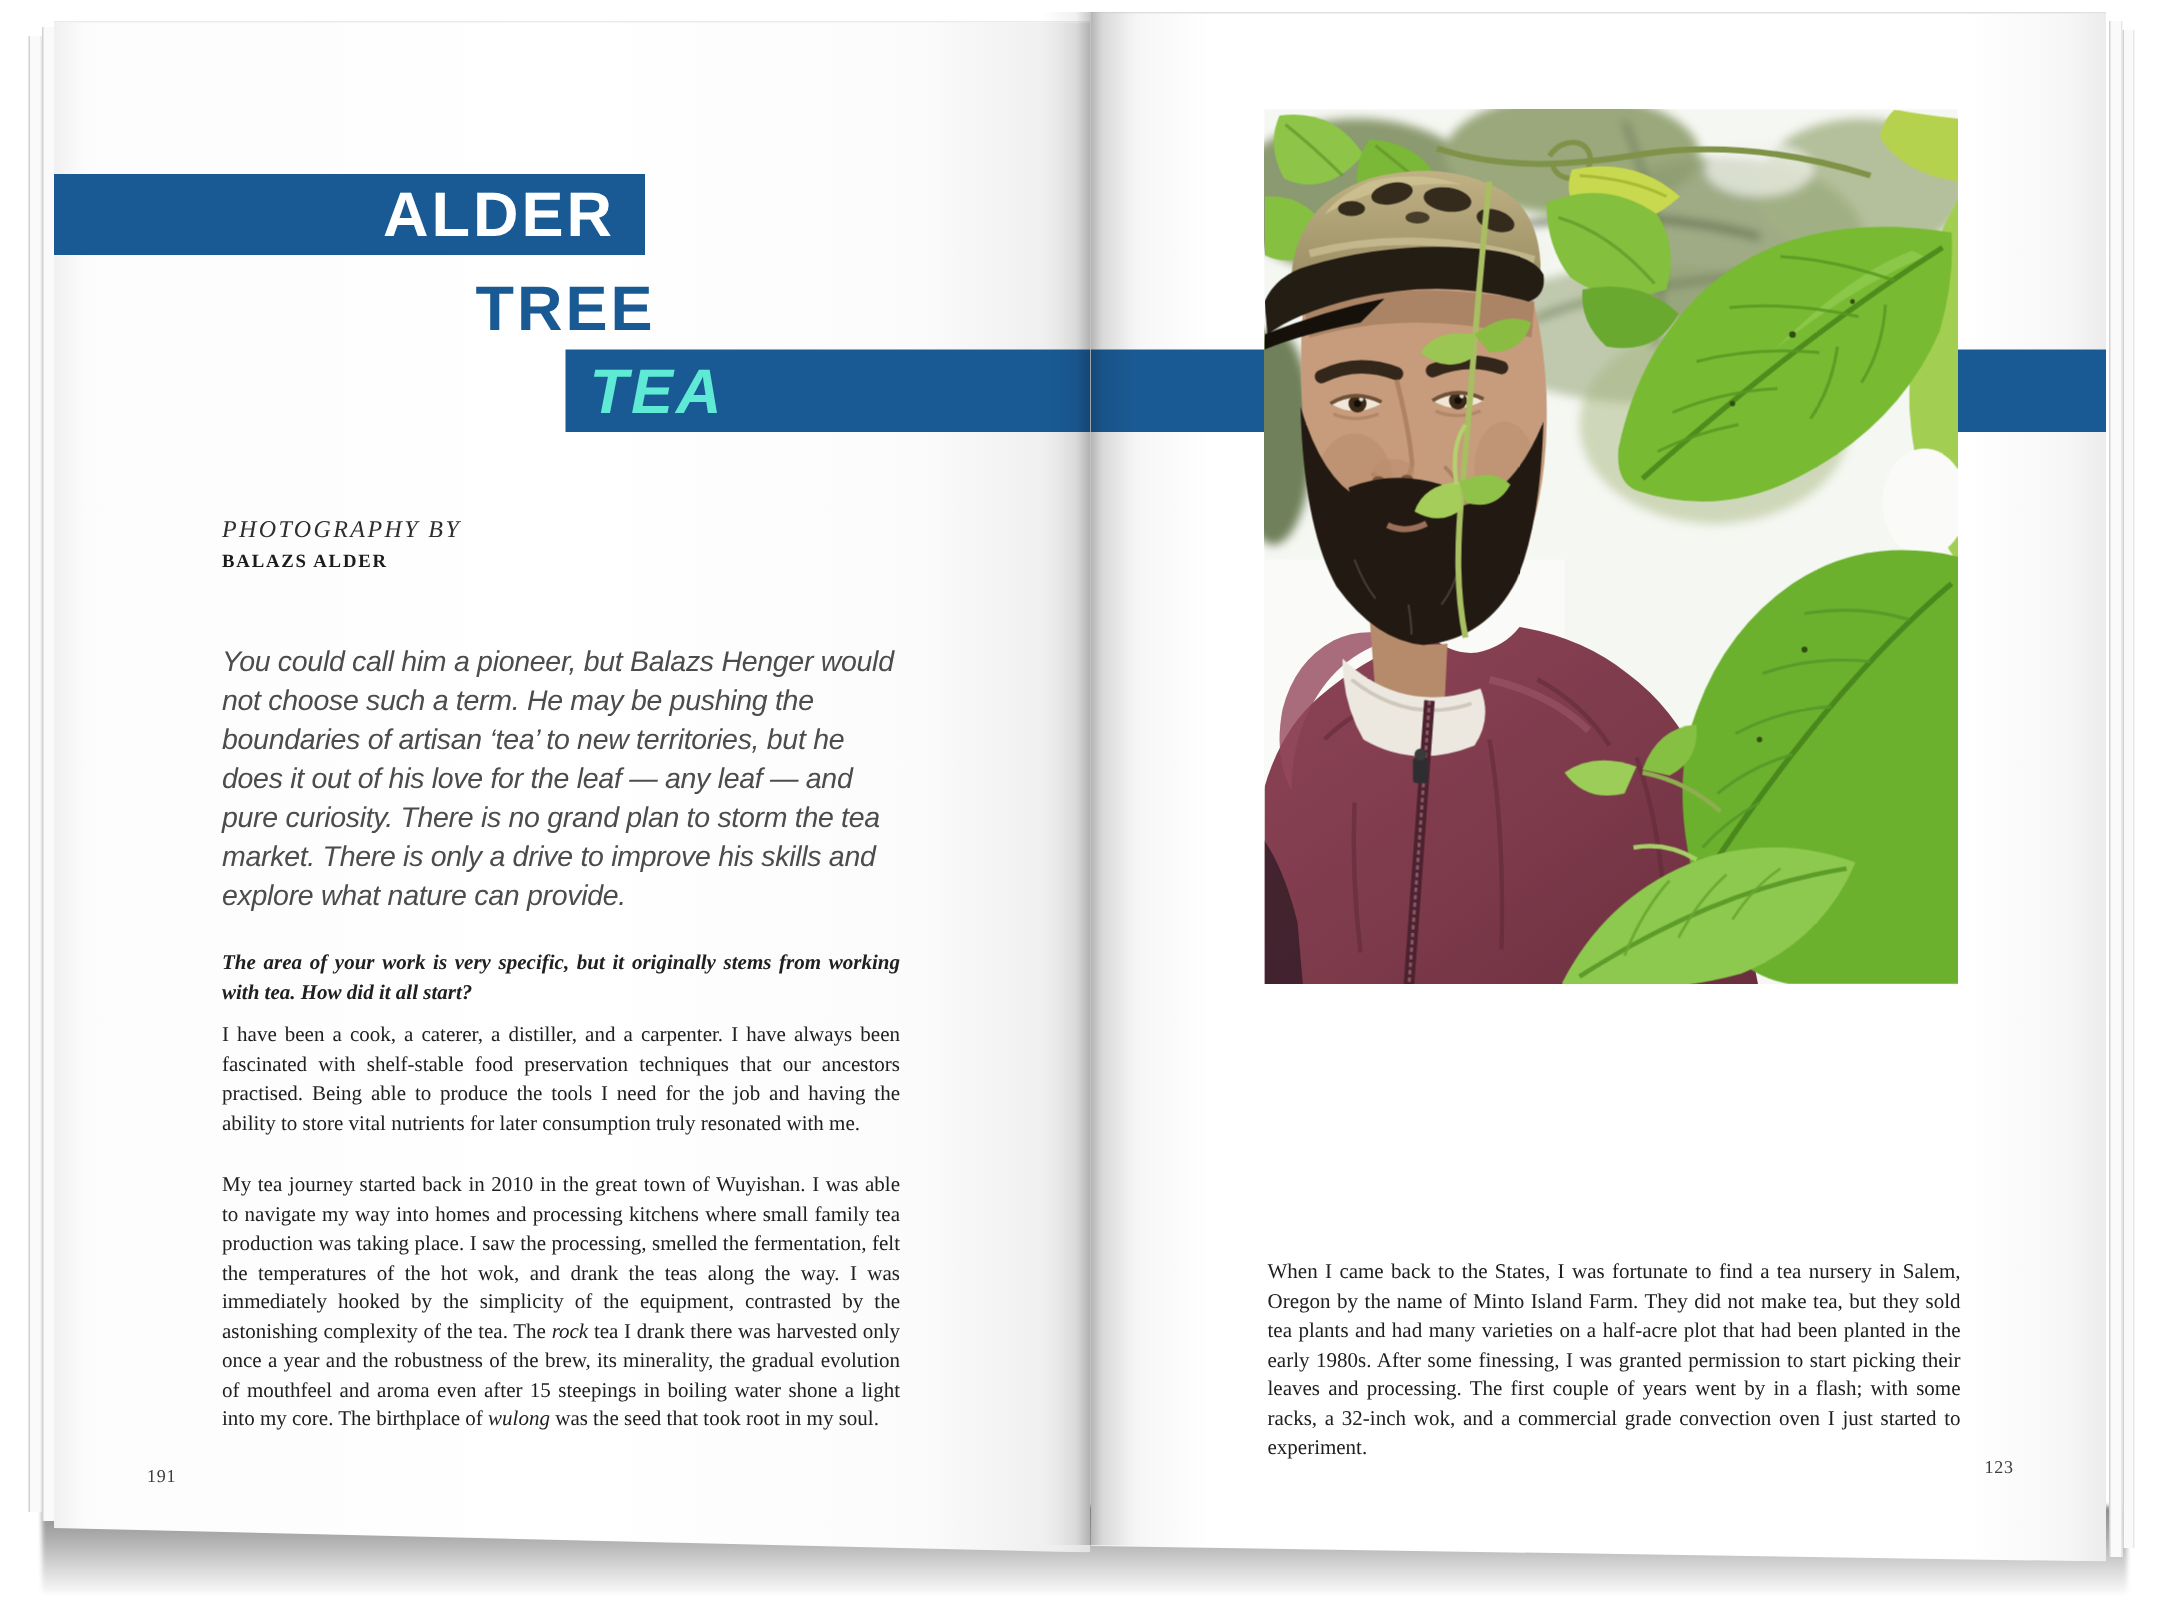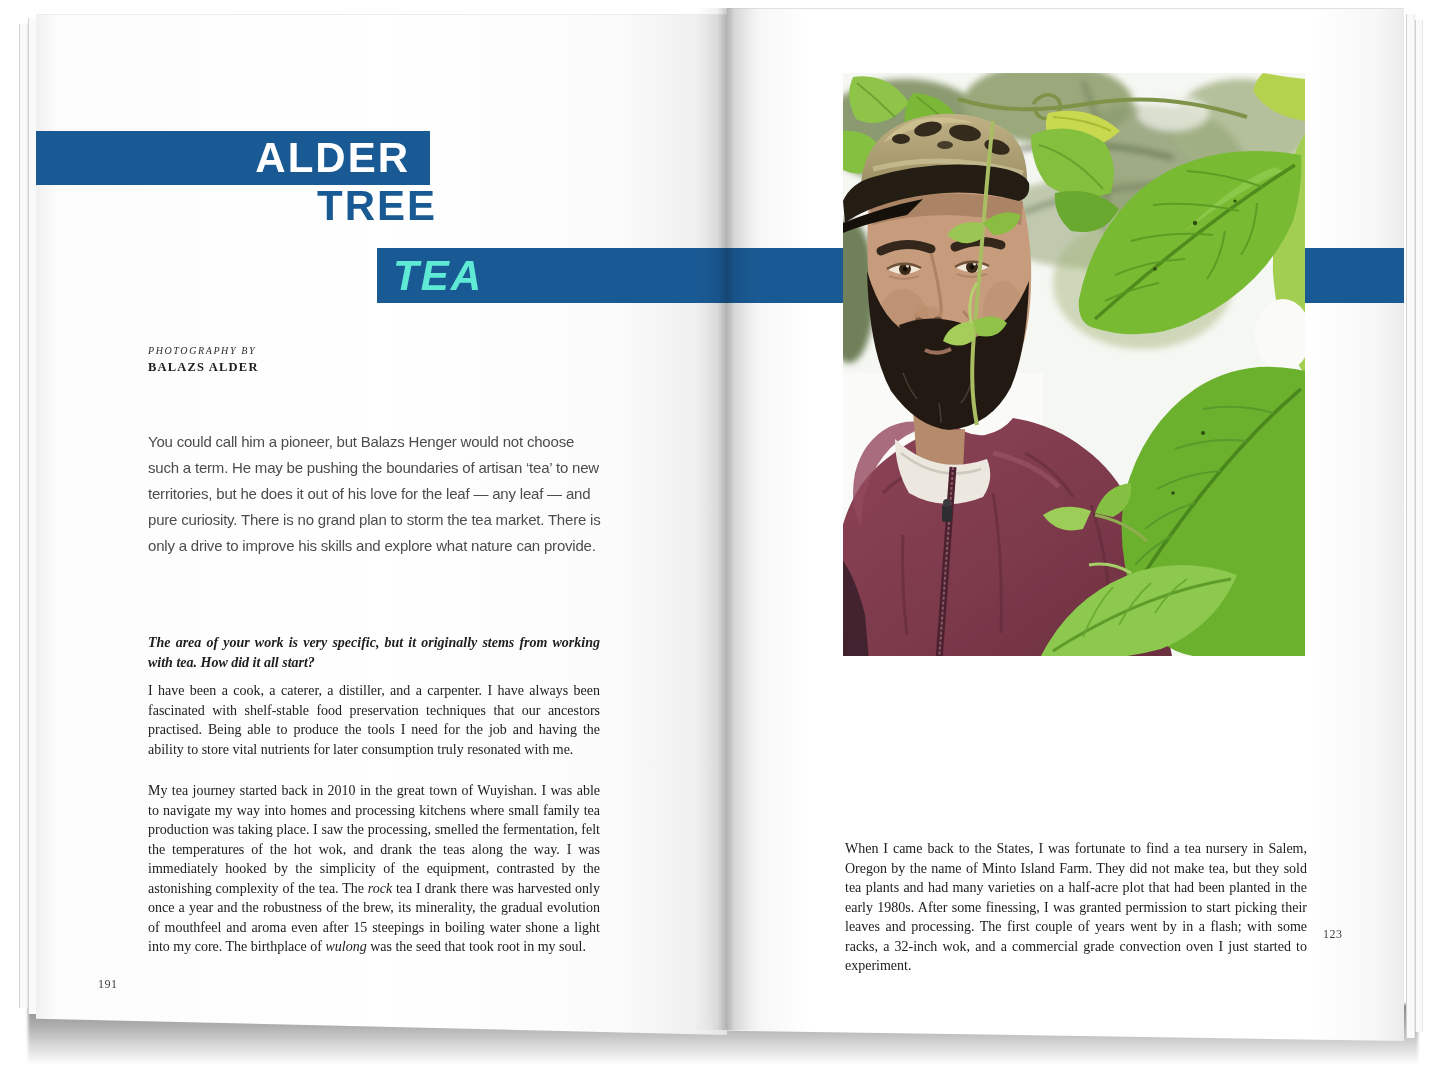--- a/index.html
+++ b/index.html
@@ -37,63 +37,63 @@
     background:linear-gradient(to right,#e6e6e6 0%,#f6f6f6 4%,#ffffff 12%,#ffffff 86%,#f7f7f7 96%,#ececec 100%);
     border-top:1px solid #e0e0e0;
     clip-path:polygon(0 0,100% 0,100% 100%,0 99%);
   }
   .gutter-shade{
     position:absolute;left:677px;top:8px;width:64px;height:1022px;z-index:3;pointer-events:none;
     background:linear-gradient(to right,rgba(0,0,0,0) 0%,rgba(0,0,0,0.06) 35%,rgba(0,0,0,0.22) 50%,rgba(0,0,0,0.08) 62%,rgba(0,0,0,0) 100%);
   }
 
   
-  .bar{position:absolute;background:var(--blue,#1a5a94);margin-top:15px;}
+  .bar{position:absolute;background:var(--blue,#1a5a94);}
   .bar-alder{left:0;top:101px;width:394px;height:54px;}
   .bar-tea-left{left:341px;top:218px;width:350px;height:55px;}
   .bar-tea-right{left:0;top:224px;width:677px;height:55px;}
   .title-text{
     font-family:"Liberation Sans", sans-serif;font-weight:700;font-size:42px;
     letter-spacing:2px;line-height:54px;white-space:nowrap;
   }
   .bar-alder .title-text{display:block;text-align:right;padding-right:20px;color:#ffffff;}
   .tree-line{position:absolute;top:166px;right:290px;color:var(--blue,#1a5a94);line-height:50px;}
   .bar-tea-left .title-text{display:block;padding-left:16px;color:#5eead4;font-style:italic;line-height:55px;}
 
   
   .credit{position:absolute;left:112px;top:330px;font-family:"Liberation Serif",serif;}
-  .credit .label{font-style:italic;font-size:10px;letter-spacing:1.6px;color:#2e2e2e;}
+  .credit .label{font-style:italic;font-size:16px;letter-spacing:1.6px;color:#2e2e2e;text-align:center;}
   .credit .name{font-weight:700;font-size:12.5px;letter-spacing:1.2px;margin-top:4px;color:#1c1c1c;}
 
   
   .intro{
     position:absolute;left:112px;top:414px;width:455px;
-    font-family:"Liberation Sans", sans-serif;
-    font-size:15px;line-height:26px;letter-spacing:-0.2px;color:#4c4c4c;
+    font-family:"Liberation Sans", sans-serif;font-style:italic;
+    font-size:19px;line-height:26px;letter-spacing:-0.2px;color:#4c4c4c;
   }
 
   
   .q{font-weight:700;font-style:italic;}
   .body-text{
     position:absolute;font-size:14px;line-height:19.5px;text-align:justify;color:#202020;
   }
   .lp .body-text{left:112px;width:452px;}
   .rp .body-text{left:118px;width:462px;}
   .q1{top:618px;}
   .a1{top:666px;}
   .a2{top:766px;}
   .p1{top:700px;}
   .q2{top:780px;}
   .a3{top:830px;}
   .b{font-weight:700;}
   .i{font-style:italic;}
 
   .pagenum{position:absolute;font-size:12px;color:#3d3d3d;letter-spacing:0.5px;}
   .pn-left{left:62px;top:962px;}
-  .pn-right{left:596px;top:918px;text-align:right;}
+  .pn-right{left:596px;top:962px;text-align:right;}
 
   
   .photo{
     position:absolute;left:116px;top:64px;width:462px;height:583px;z-index:2;
     overflow:hidden;background:#f5f7f3;
   }
   .photo svg{display:block;}
 </style>
 </head>
 <body>

